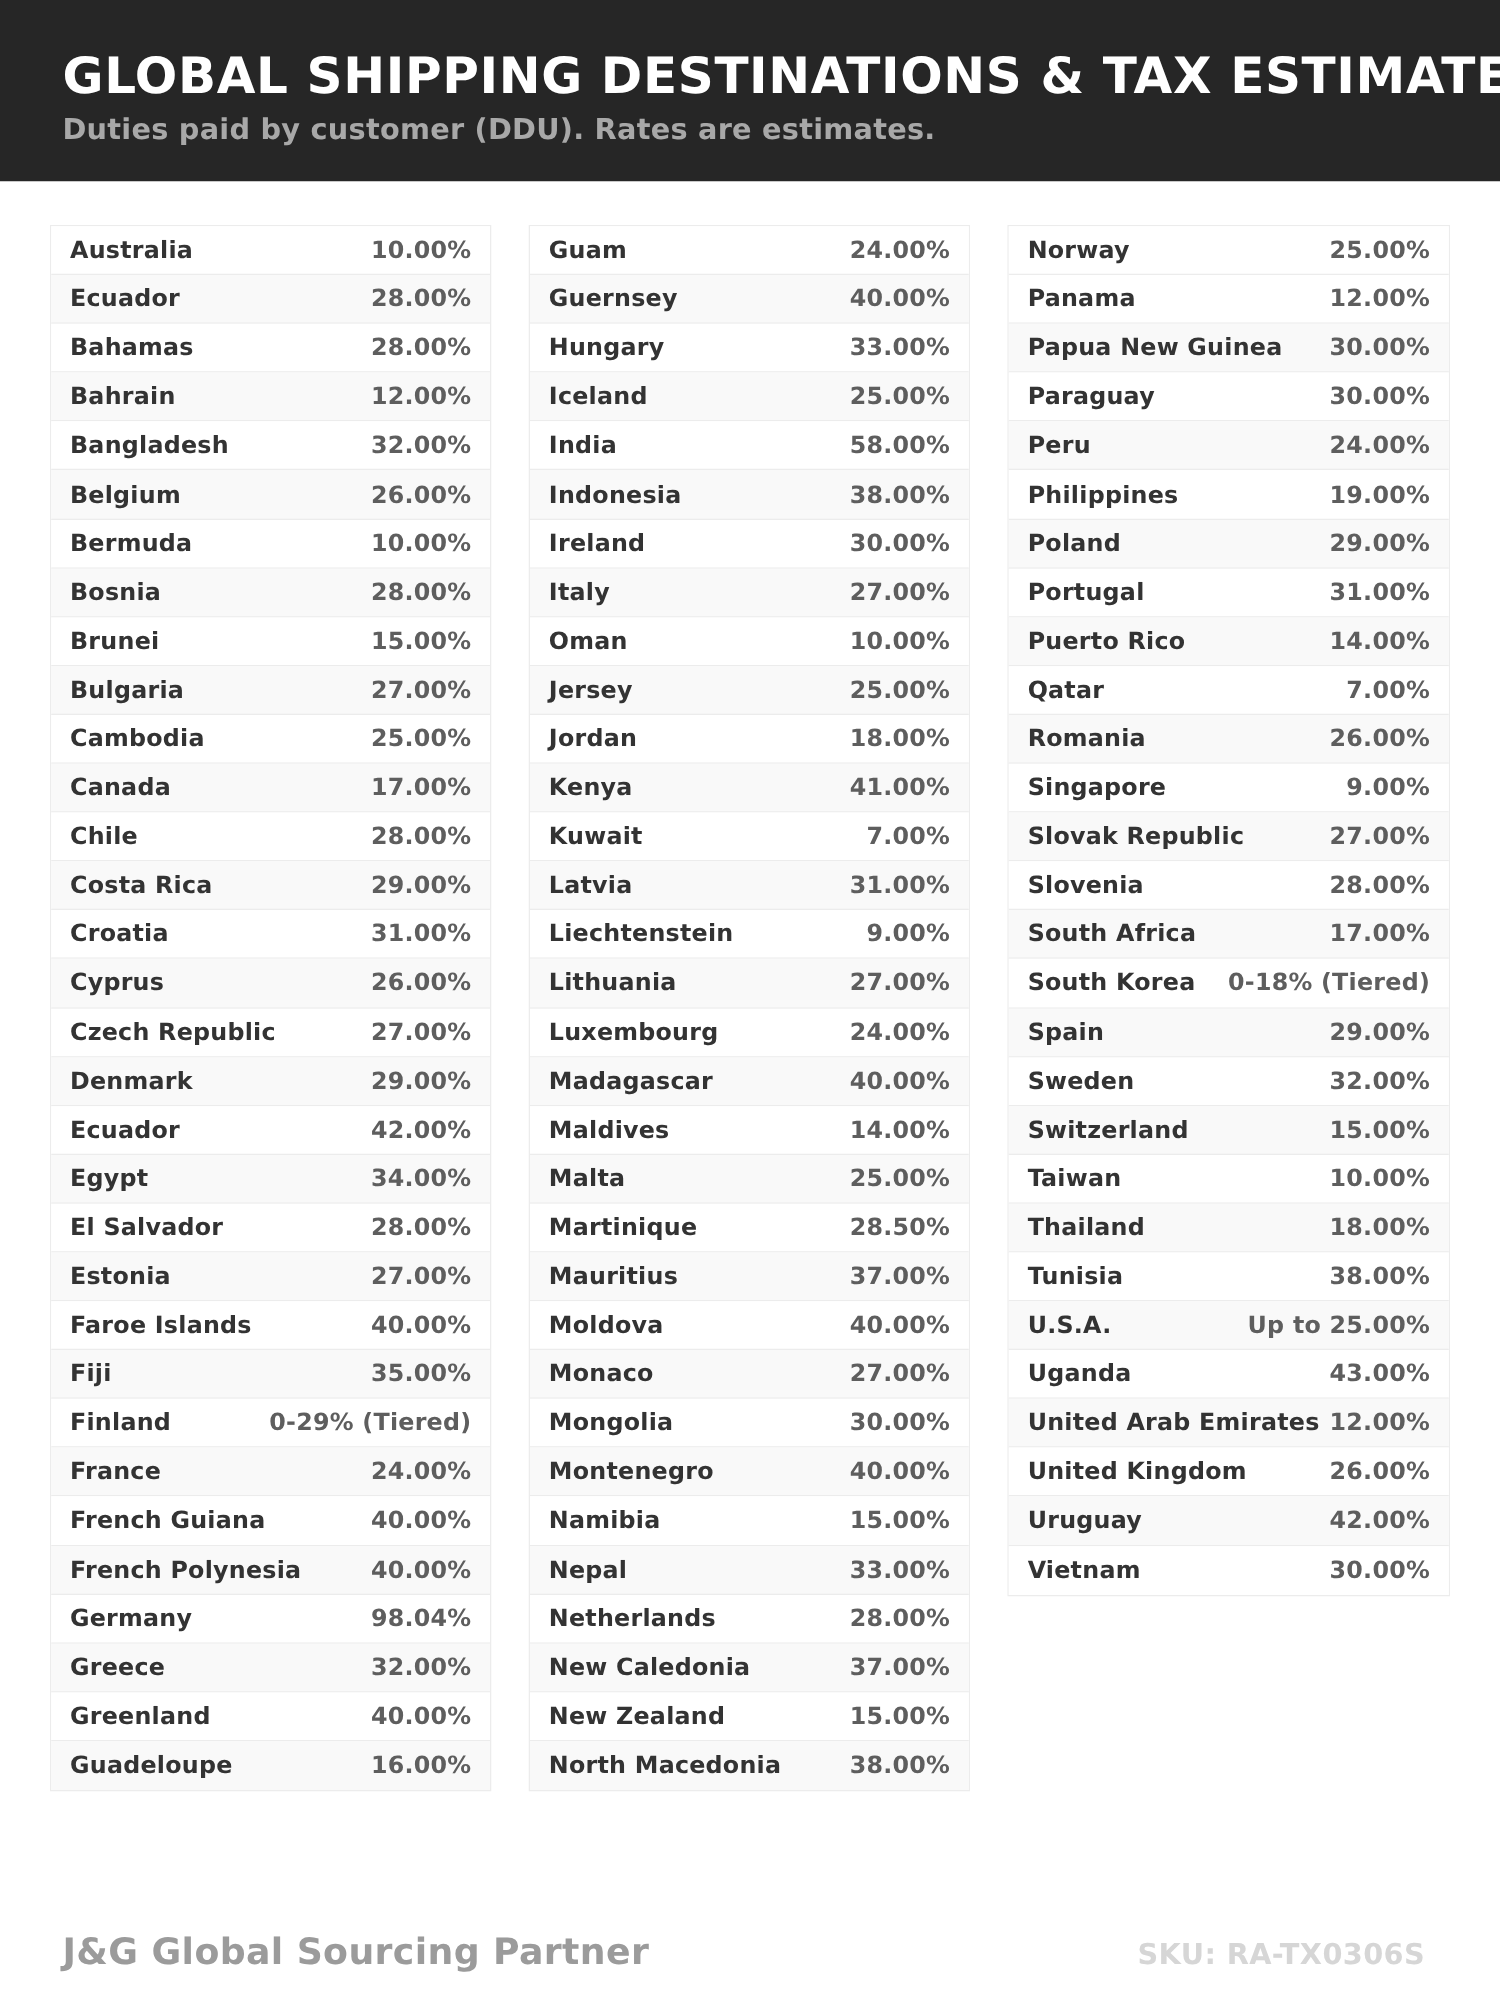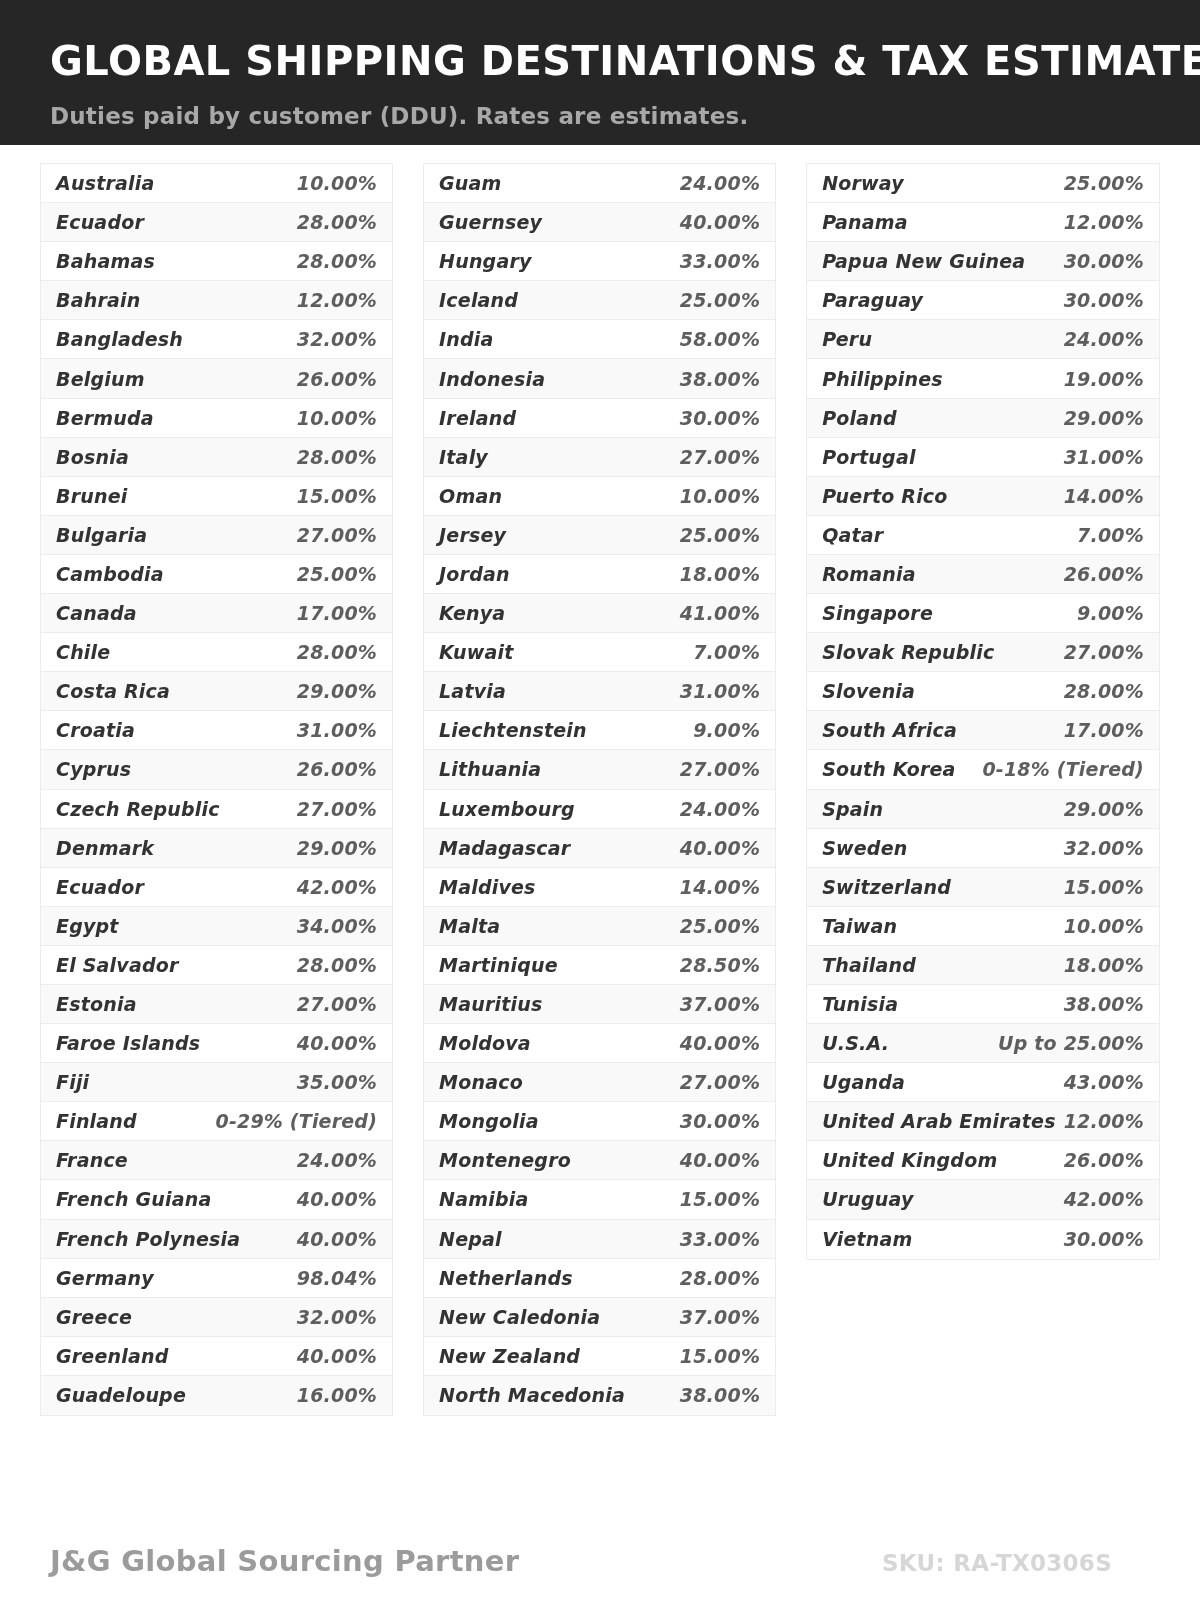--- a/index.html
+++ b/index.html
@@ -21,30 +21,29 @@
     font-size: 40px;
     font-weight: 800;
     letter-spacing: 0.5px;
     line-height: 1.05;
     white-space: nowrap;
   }
   .header .subtitle {
     color: #a8a8a8;
     font-size: 23px;
     font-weight: 700;
-    margin-top: 21px;
+    margin-top: 9px;
     letter-spacing: 0.2px;
   }
   .table-area {
-    padding: 18px 40px 0 40px;
+    padding: 35px 40px 0 40px;
     display: grid;
     grid-template-columns: repeat(3, 1fr);
     column-gap: 30px;
     align-items: start;
-    font-style: italic;
   }
   .col {
     border: 1px solid #ececec;
     background: #ffffff;
   }
   .row {
     height: 39.1px;
     display: flex;
     align-items: center;
     justify-content: space-between;
@@ -67,21 +66,21 @@
     color: #5e5e5e;
     letter-spacing: 0.2px;
     white-space: nowrap;
     padding-left: 8px;
   }
   .footer {
     position: absolute;
     left: 0;
     right: 0;
     bottom: 22px;
-    padding: 0 88px 0 50px;
+    padding: 0 60px 0 50px;
     display: flex;
     justify-content: space-between;
     align-items: baseline;
   }
   .brand {
     color: #9b9b9b;
     font-size: 29px;
     font-weight: 800;
     letter-spacing: 0.3px;
   }

